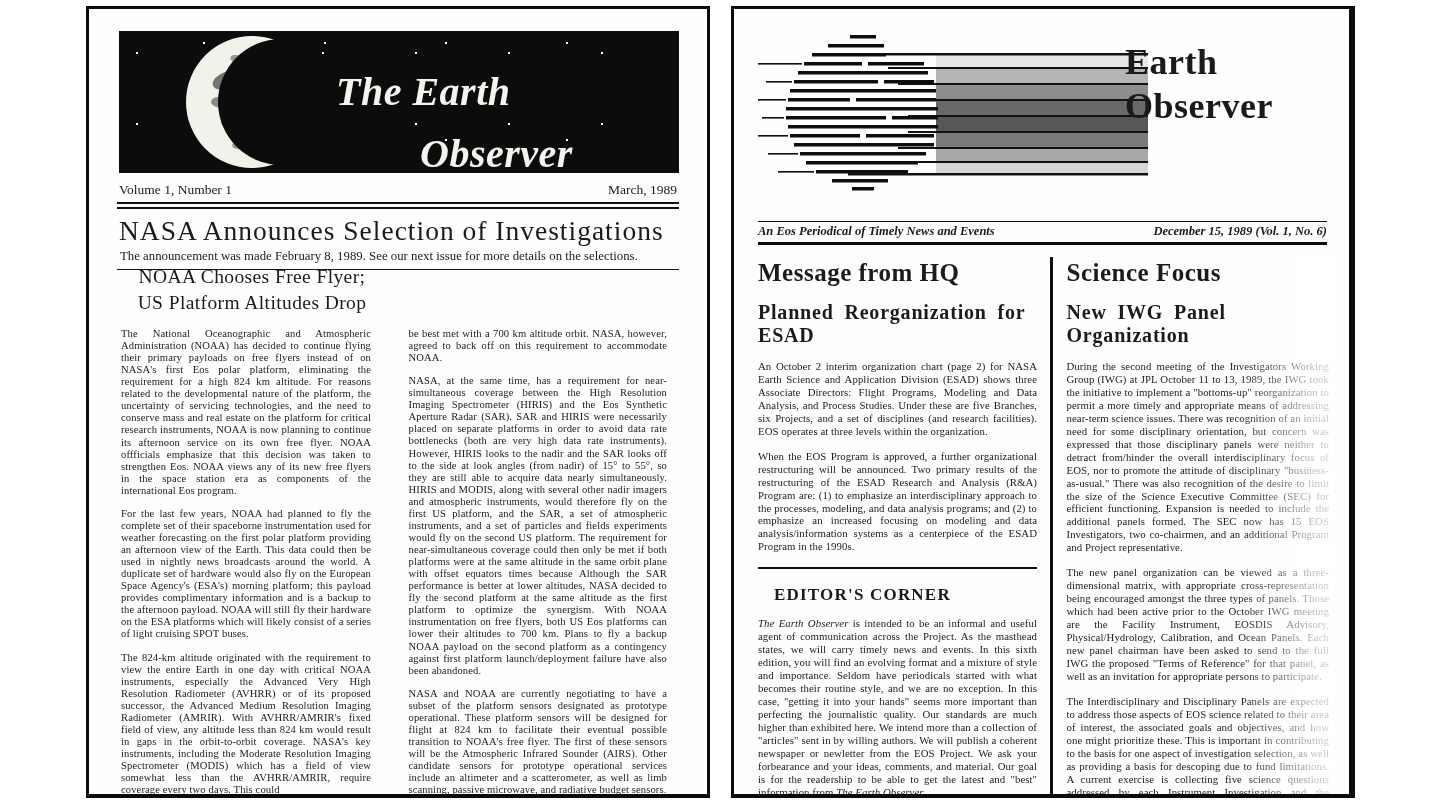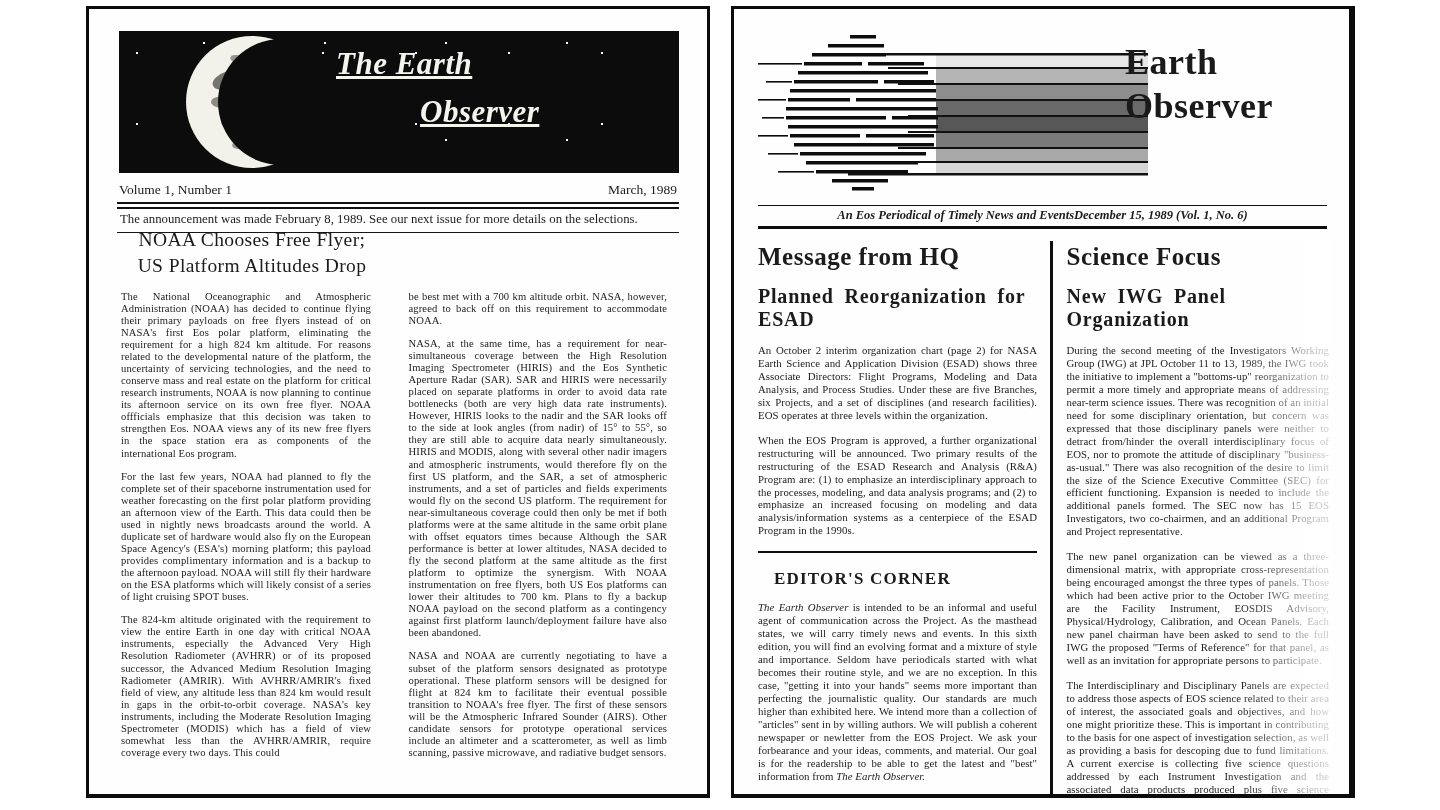--- a/index.html
+++ b/index.html
@@ -22,23 +22,23 @@
     background-color:#0c0c0c;
     background-image:
       radial-gradient(circle 1.3px at 18px 22px, #ffffff 55%, transparent 60%),
       radial-gradient(circle 1px   at 64px 47px, #f0f0f0 55%, transparent 60%),
       radial-gradient(circle .9px  at 33px 68px, #dddddd 55%, transparent 60%),
       radial-gradient(circle 1.4px at 85px 12px, #ffffff 55%, transparent 60%);
     background-size: 93px 71px, 67px 53px, 49px 83px, 121px 97px;
   }
   .crescent-wrap { position:absolute; left:58px; top:1px; }
   .masthead1-title {
-    position:absolute; left:205px; top:9px; width:300px;
+    position:absolute; left:205px; top:30px; width:300px;
     color:#f4f4ef; font-style:italic; font-weight:bold;
-    font-size:31px; line-height:1.55; letter-spacing:.5px;text-decoration:underline;
+    font-size:40px; line-height:1.55; letter-spacing:.5px;
   }
   .masthead1-title .l1 { display:block; padding-left:12px; }
   .masthead1-title .l2 { display:block; padding-left:96px; }
   .dateline1 {
     display:flex; justify-content:space-between; align-items:baseline;
     margin:9px 30px 4px 30px; font-size:13.5px;
   }
   .double-rule { margin:0 28px; height:3px; border-top:2px solid #111; border-bottom:2px solid #111; }
   .headline1 {
     margin:7px 28px 0 30px; font-size:27.5px; font-weight:normal;
@@ -61,22 +61,22 @@
 
   
   .masthead2 { position:relative; margin:14px 22px 0 24px; height:178px; }
   .masthead2-title {
     position:absolute; right:2px; top:18px; width:200px;
     font-weight:bold; font-size:36px; line-height:1.22; letter-spacing:.5px;
     color:#1a1a1a;
   }
   .masthead2-title span { display:block; }
   .tagline-bar {
-    margin:4px 22px 0 24px; border-top:1.5px solid #111; border-bottom:3.5px solid #0d0d0d;
-    display:flex; justify-content:center; align-items:baseline;
+    margin:20px 22px 0 24px; border-top:1.5px solid #111; border-bottom:3.5px solid #0d0d0d;
+    display:flex; justify-content:space-between; align-items:baseline;
     padding:2px 0 3px 0;
   }
   .tagline { font-style:italic; font-weight:bold; font-size:12.5px; }
   .issue-date { font-style:italic; font-weight:bold; font-size:12.5px; }
   .cols2 { display:flex; margin:12px 20px 0 24px; height:556px; }
   .col2-left  { width:292px; padding-right:13px; box-sizing:border-box; }
   .vdiv2 { width:2.5px; background:#0e0e0e; }
   .col2-right { flex:1; padding-left:14px; box-sizing:border-box; position:relative; }
   .section-title2 {
     font-size:25px; font-weight:bold;
@@ -129,20 +129,21 @@
     </div>
   </div>
 
   <div class="dateline1">
     <span>Volume 1, Number 1</span>
     <span>March, 1989</span>
   </div>
 
   <div class="double-rule"></div>
 
+  <div class="headline1">NASA Announces Selection of Investigations</div>
   <div class="subhead1">The announcement was made February 8, 1989.  See our next issue for more details on the selections.</div>
   <div class="thin-rule"></div>
 
   <div class="cols1">
     <div class="col1-left bodytext">
       <div class="article-title1">
         <span>NOAA Chooses Free Flyer;</span><br>
         <span>US Platform Altitudes Drop</span>
       </div>
       <p>The National Oceanographic and Atmospheric Administration (NOAA) has decided to continue flying their primary payloads on free flyers instead of on NASA's first Eos polar platform, eliminating the requirement for a high 824 km altitude.  For reasons related to the developmental nature of the platform, the uncertainty of servicing technologies, and the need to conserve mass and real estate on the platform for critical research instruments, NOAA is now planning to continue its afternoon service on its own free flyer.  NOAA offficials emphasize that this decision was taken to strengthen Eos.  NOAA views any of its new free flyers in the space station era as components of the international Eos program.</p>

